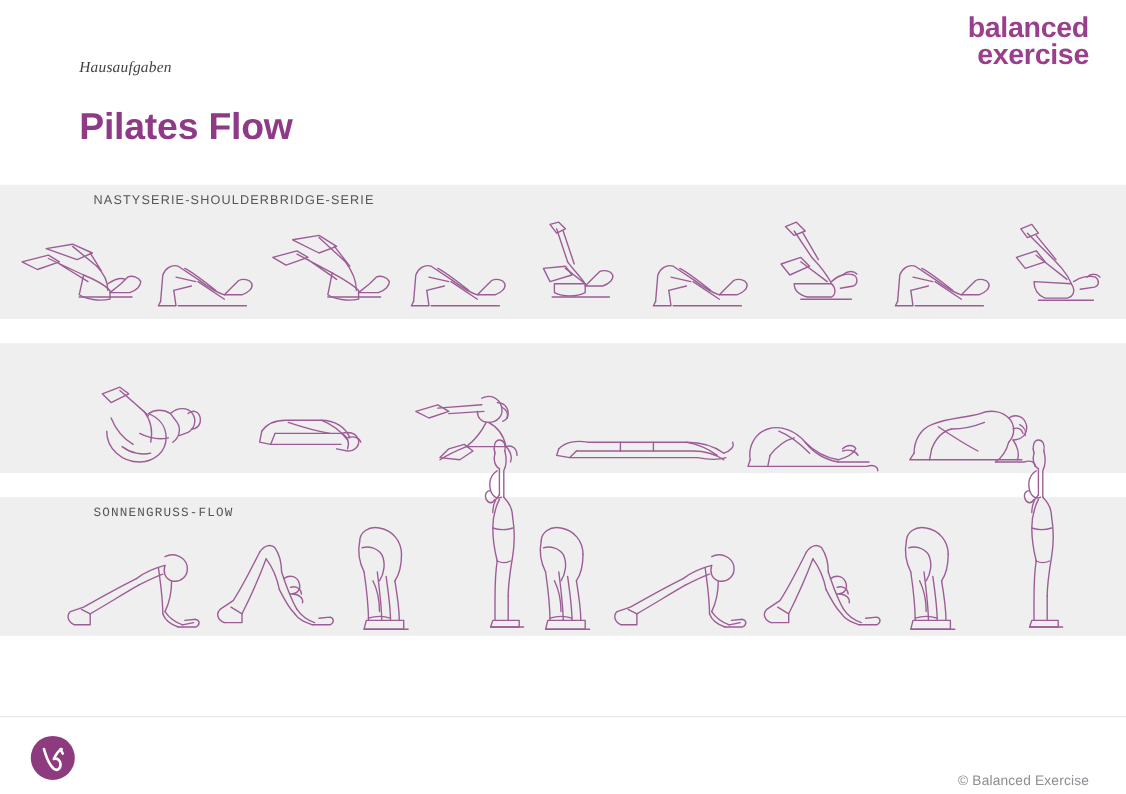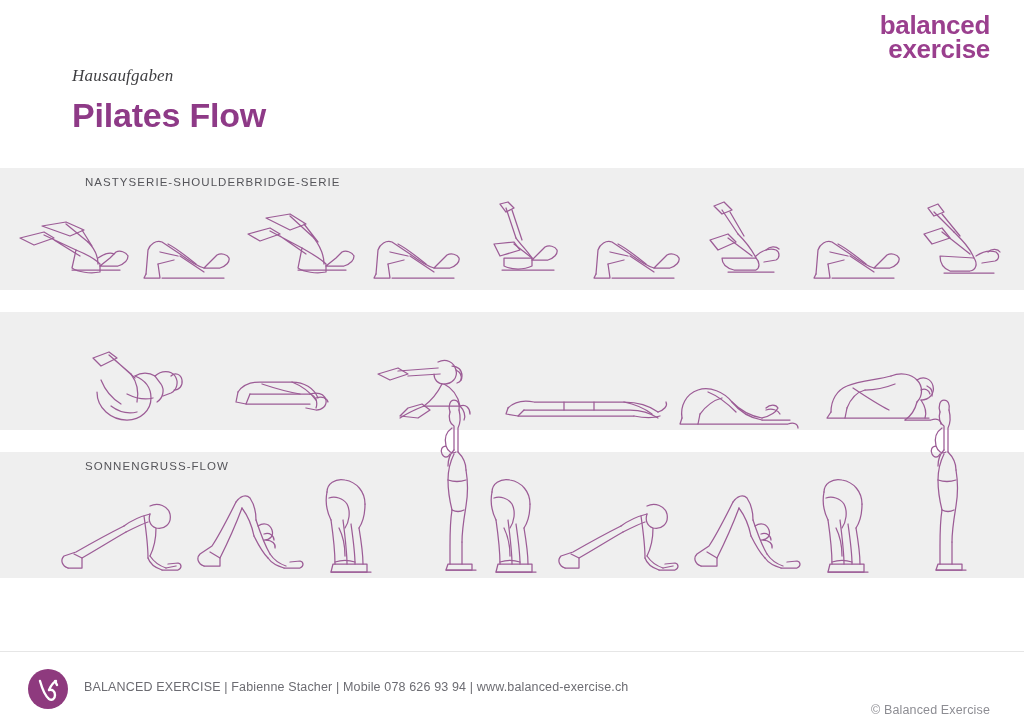--- a/index.html
+++ b/index.html
@@ -15,43 +15,43 @@
   
   .logo{
     position:absolute; right:34px; top:14px;
     text-align:right; line-height:0.92;
     color:#9a3f8e;
     font-weight:bold; font-size:26px; letter-spacing:-0.3px;
   }
   .logo .l2{display:block;}
 
   .kicker{
-    position:absolute; left:72px; top:66px;
+    position:absolute; left:72px; top:54px;
     font-family:"Liberation Serif", serif;
-    font-style:italic; font-size:17px; color:#3f3f42;
+    font-style:italic; font-size:14px; color:#3f3f42;
     letter-spacing:0.2px;
   }
   .title{
     position:absolute; left:72px; top:96px;
     font-size:34px; font-weight:bold; color:#8e3a87;
     letter-spacing:-0.2px;
   }
 
   
   .band{position:absolute; left:0; width:1024px; background:#efefef;}
   #band1{top:168px;height:122px;}
   #band2{top:312px;height:118px;}
   #band3{top:452px;height:126px;}
 
   .band-label{
     position:absolute; left:85px;
     font-size:11.5px; color:#55555a; letter-spacing:1.05px;
   }
   #label1{top:176px;}
-  #label3{top:460px;}
+  #label3{top:460px;font-family:Liberation Mono, monospace;}
 
   
   .strip{position:absolute; left:0; width:1024px; display:flex; align-items:flex-end;}
   #strip1{top:196px;height:92px;padding:0 14px;box-sizing:border-box;}
   #strip2{top:340px;height:92px;padding:0 70px;box-sizing:border-box;}
   #strip3{top:470px;height:108px;padding:0 56px;box-sizing:border-box;}
 
   .fig{flex:1 1 0;display:flex;align-items:flex-end;justify-content:center;}
   .fig svg{display:block;overflow:visible;}
   .fig path, .fig line, .fig ellipse, .fig circle, .fig polyline{
@@ -488,16 +488,15 @@
 
   <div class="footer-rule"></div>
 
   <div class="badge">
     <svg width="40" height="40" viewBox="0 0 40 40">
       <path d="M12 12 C12 12 16 26 21 30 C24 32 27 30 27 26 C27 22 24 20 21 21 C24 14 28 12 28 12" fill="none" stroke="#ffffff" stroke-width="2.4" stroke-linecap="round" stroke-linejoin="round"></path>
       <path d="M27 12 L29 16" fill="none" stroke="#ffffff" stroke-width="2.4" stroke-linecap="round"></path>
     </svg>
   </div>
 
-  <div class="footer-text">BALANCED EXERCISE | Fabienne Stacher | Mobile 078 626 93 94 | www.balanced-exercise.ch</div>
   <div class="footer-copy">© Balanced Exercise</div>
 
 </div>
 
 </body></html>

